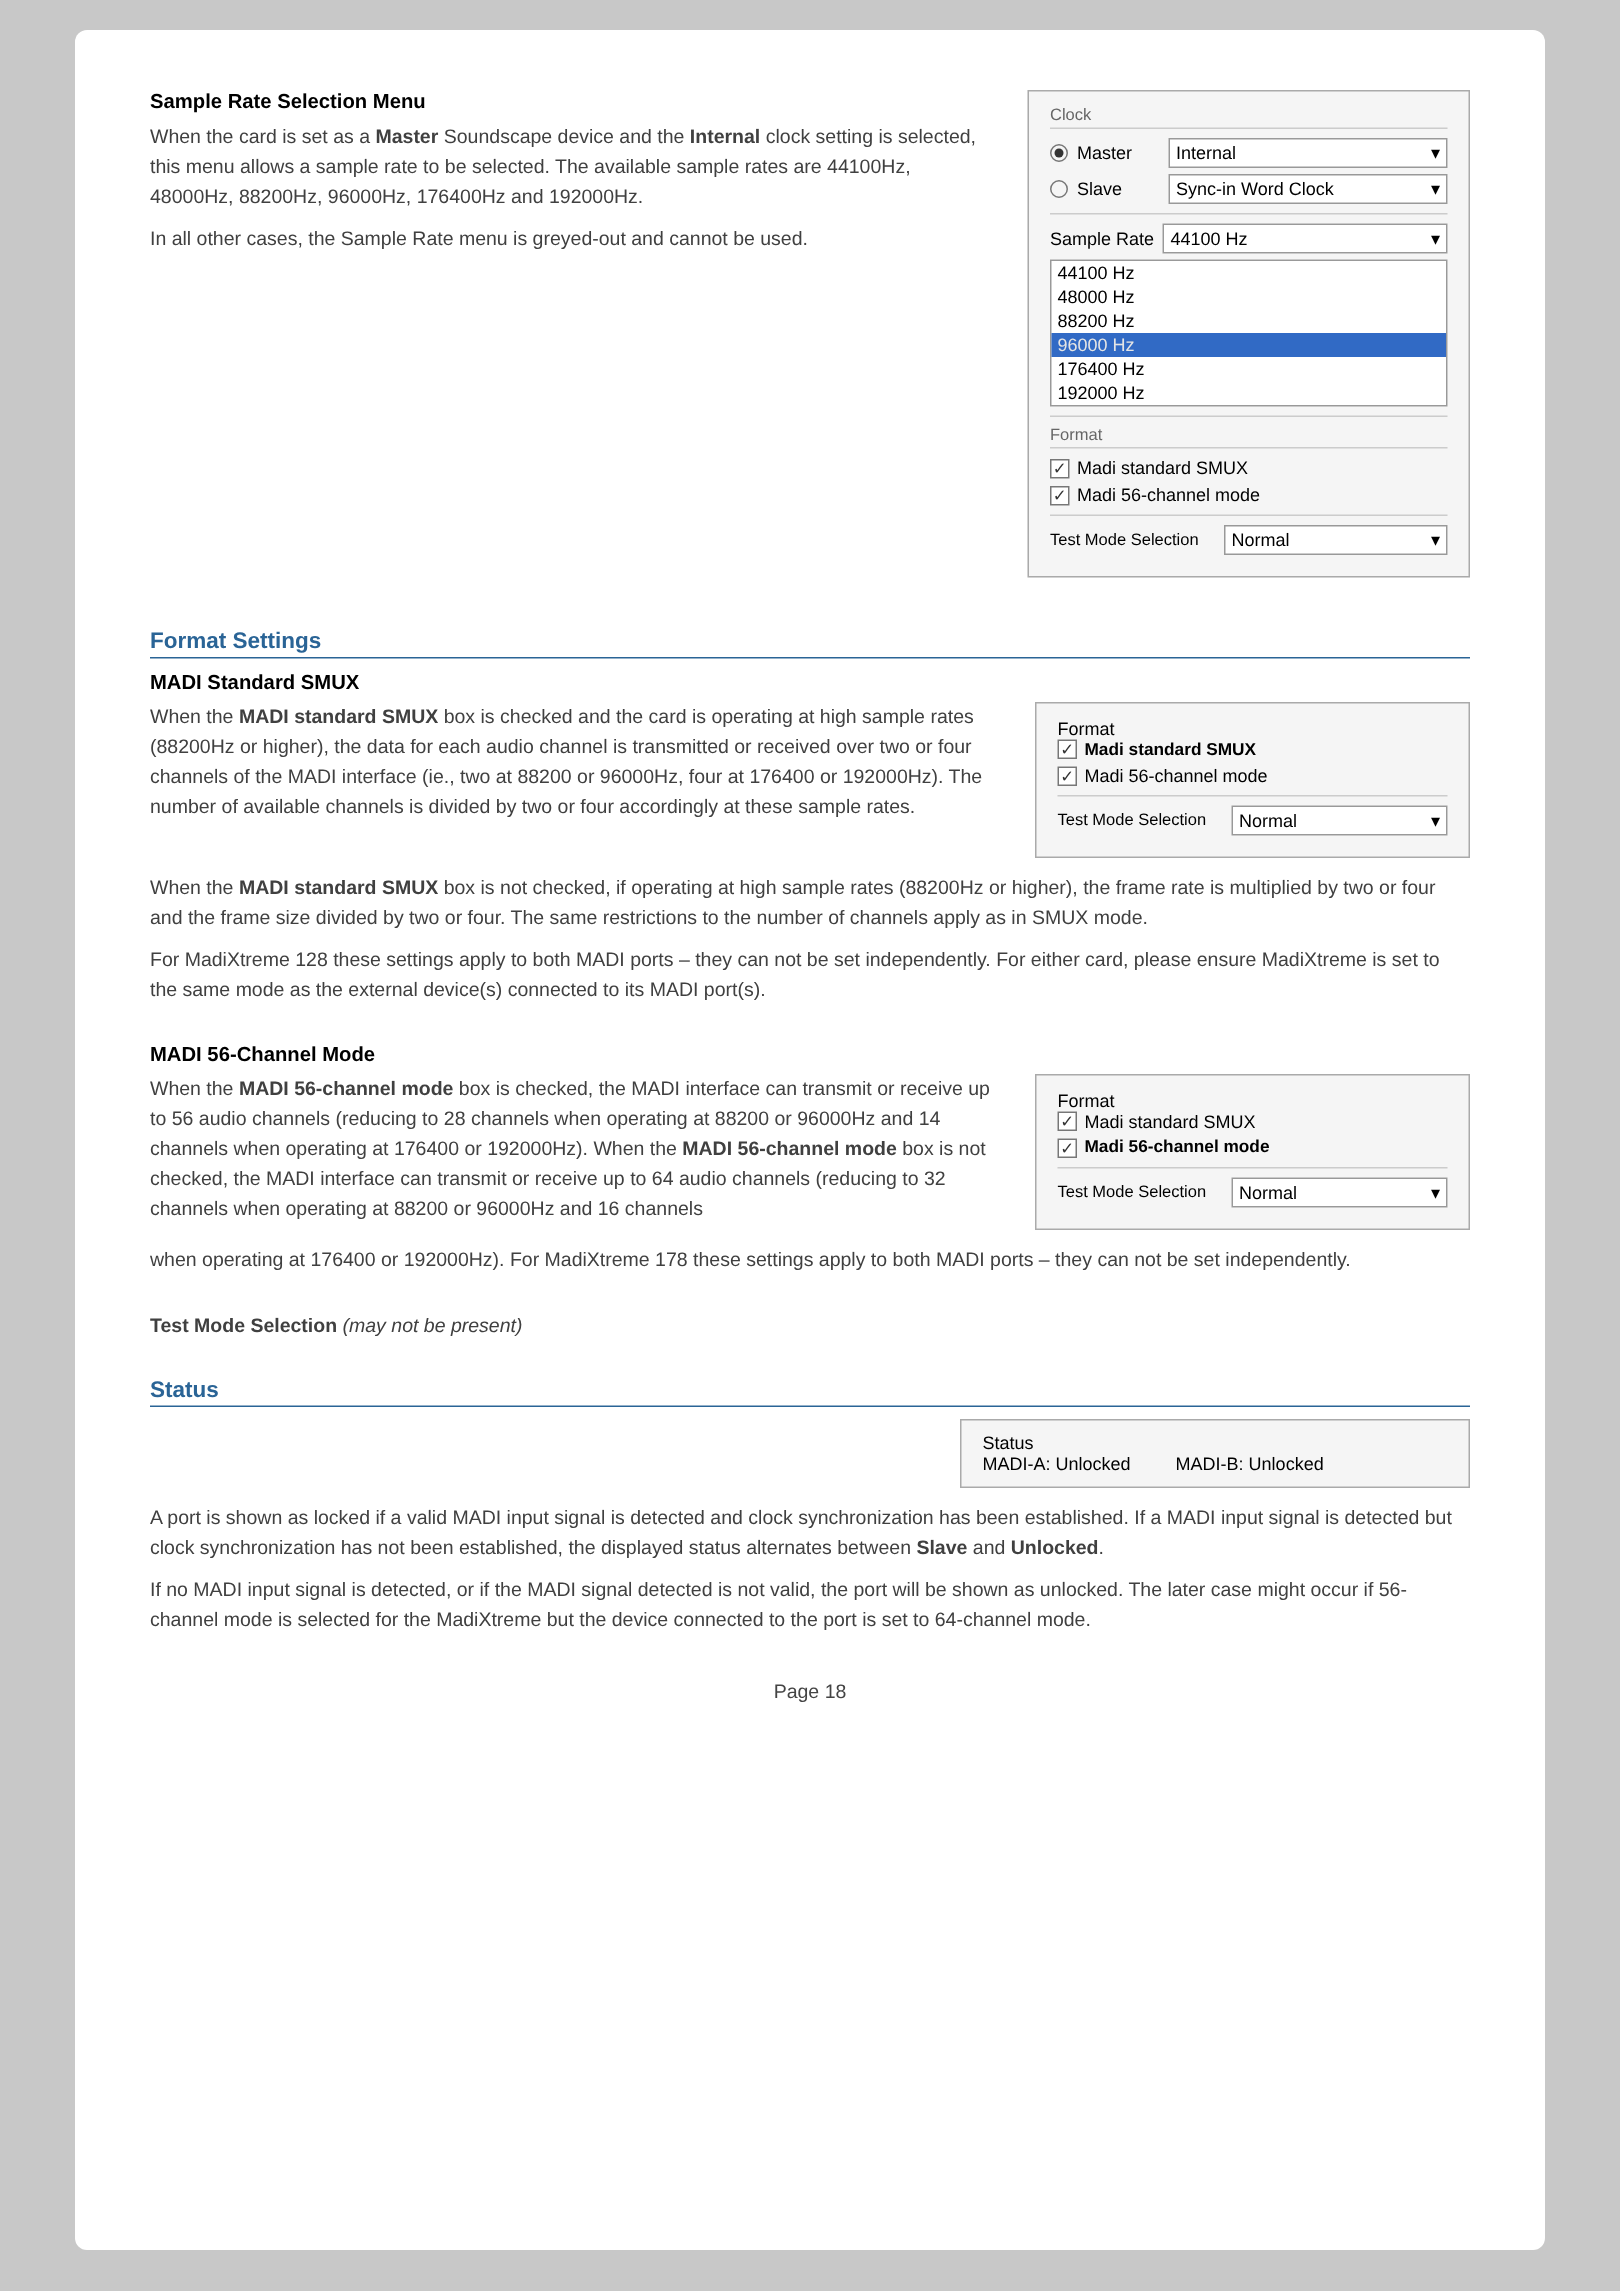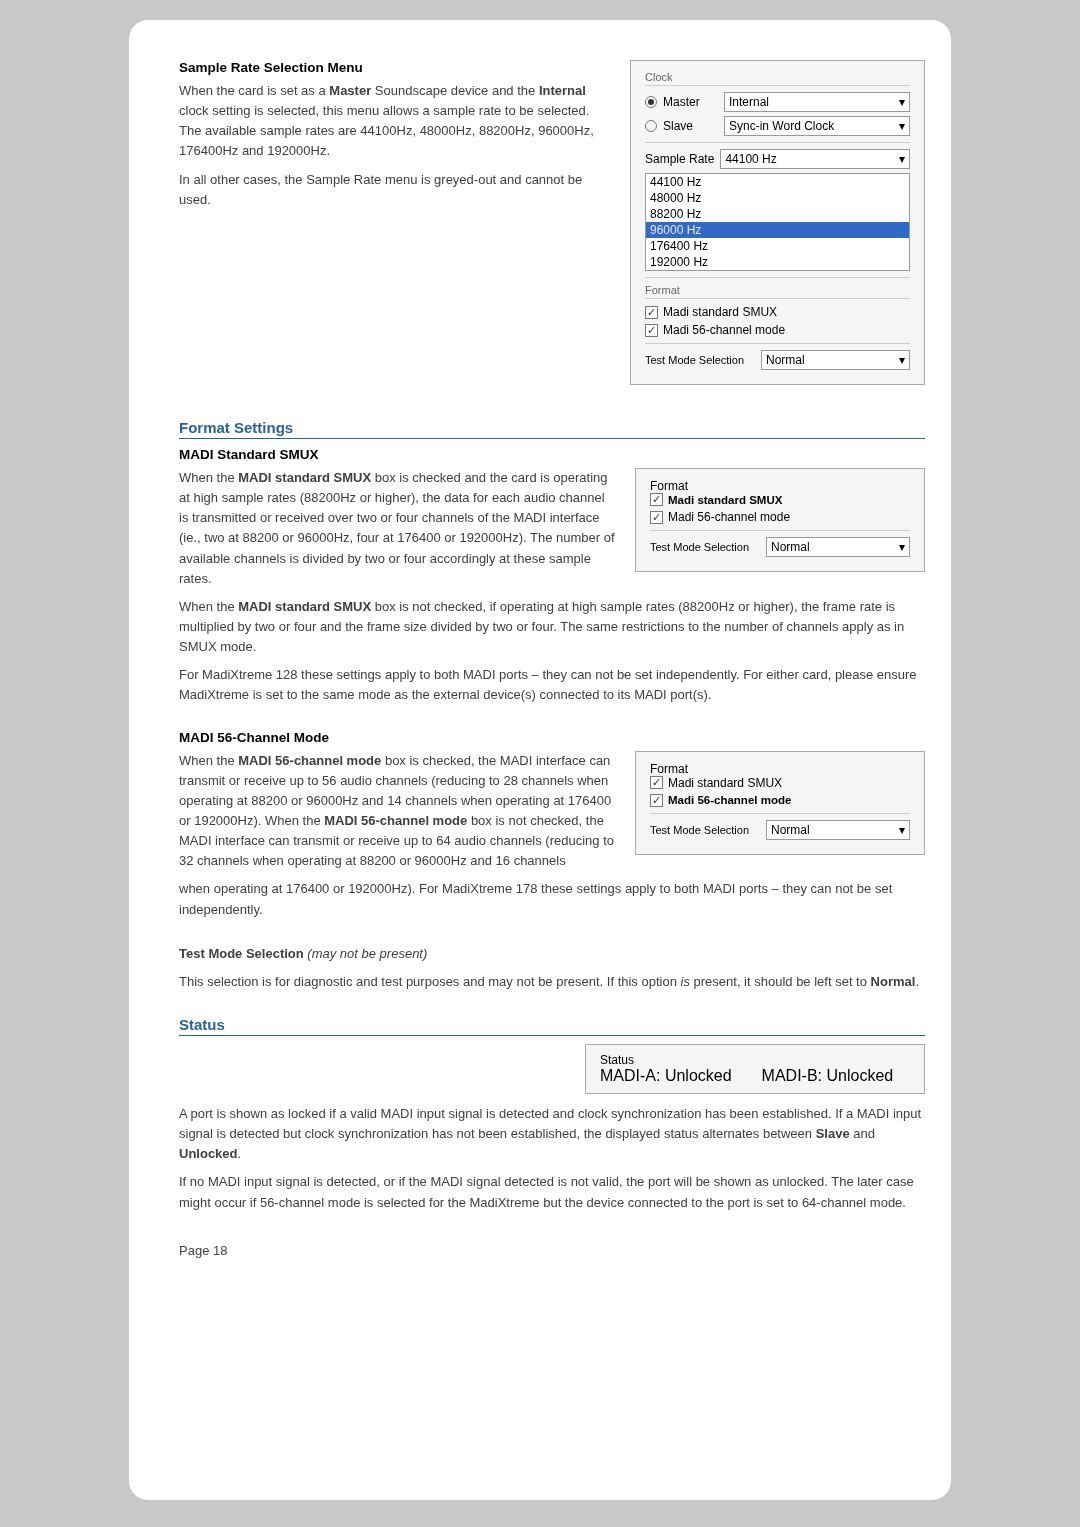--- a/index.html
+++ b/index.html
@@ -8,24 +8,24 @@
       font-family: Arial, sans-serif;
       font-size: 13px;
       display: flex;
       justify-content: center;
       align-items: flex-start;
       min-height: 1527px;
       padding: 20px;
     }
     .page {
       background: #ffffff;
-      width: 822px;
+      width: 980px;
       min-height: 1480px;
-      border-radius: 19px;
-      padding: 40px 26px 40px 50px;
+      border-radius: 8px;
+      padding: 40px 50px 40px 50px;
       position: relative;
     }
     .section-block {
       margin-bottom: 24px;
     }
     .section-title {
       font-weight: bold;
       font-size: 13.5px;
       margin-bottom: 6px;
       color: #000;
@@ -156,25 +156,25 @@
       font-size: 12px;
       float: right;
       margin-left: 20px;
       margin-bottom: 10px;
     }
     .status-inner {
       display: flex;
       gap: 30px;
     }
     .status-item {
-      font-size: 16px;
+      font-size: 12px;
     }
 
     .page-footer {
-      text-align: left;
+      text-align: center;
       margin-top: 30px;
       font-size: 13px;
       color: #444;
     }
     .clearfix::after {
       content: '';
       display: table;
       clear: both;
     }
 
@@ -342,23 +342,20 @@
 
     <p>
       when operating at 176400 or 192000Hz). For MadiXtreme 178 these settings apply to both MADI ports – they can not be set independently.
     </p>
   </div>
 
   <div class="section-block">
     <p>
       <b>Test Mode Selection</b>
       <i> (may not be present)</i>
-    </p>
-    <p>
-      This selection is for diagnostic and test purposes and may not be present. If this option <i>is</i> present, it should be left set to <b>Normal</b>.
     </p>
   </div>
 
   <div class="section-block">
     <div class="section-header">Status</div>
 
     <div class="clearfix">
 
       <div class="status-box">
         <div class="group-label">Status</div>

